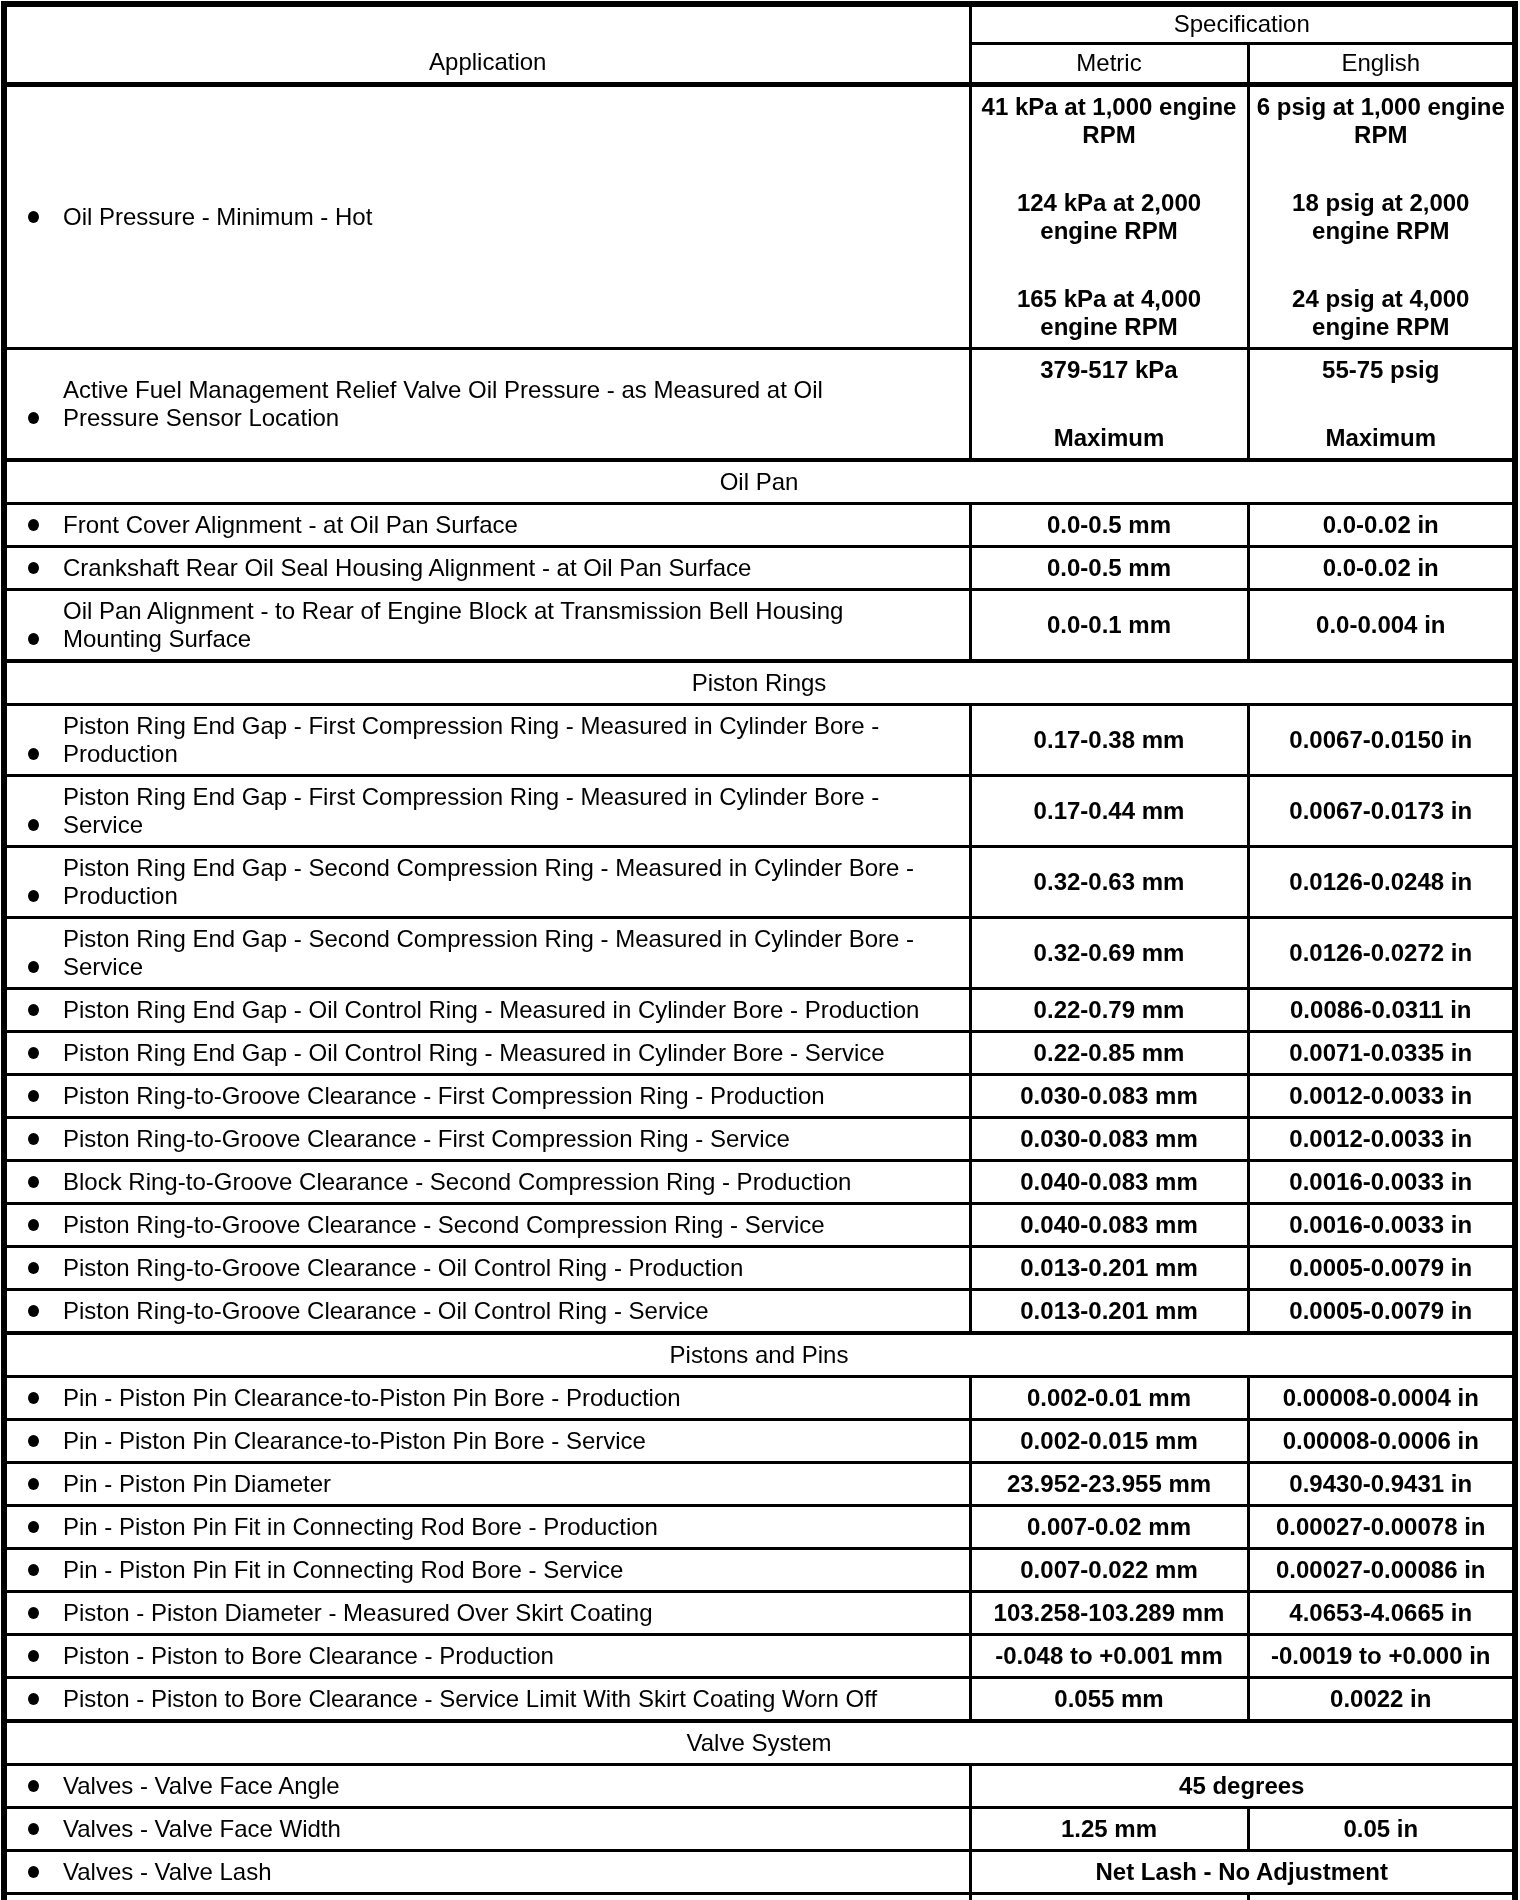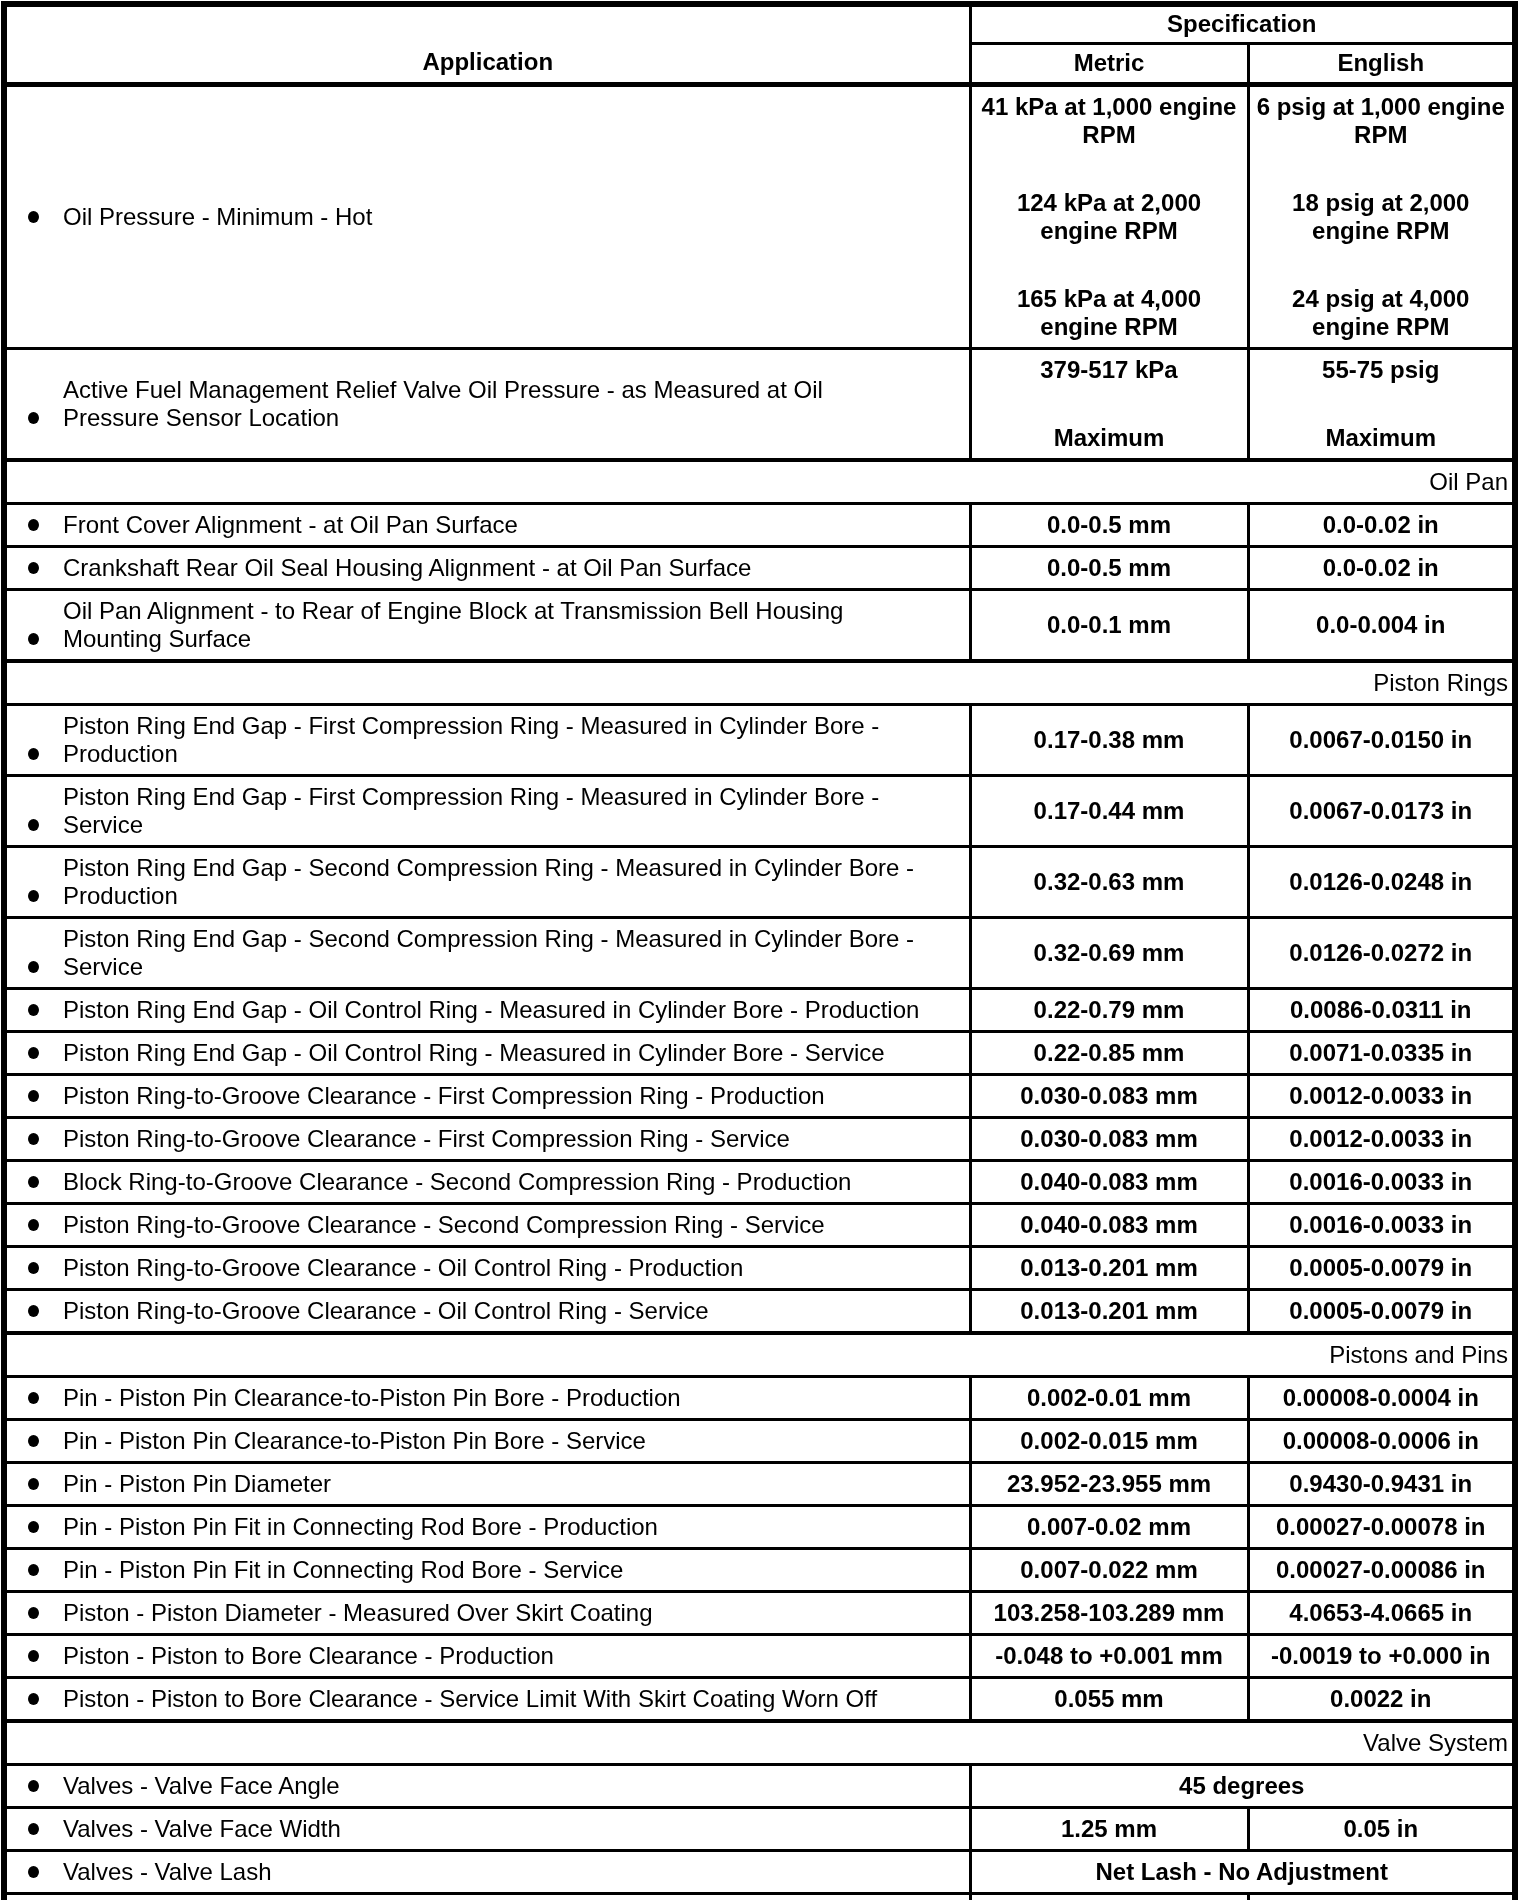--- a/index.html
+++ b/index.html
@@ -27,21 +27,21 @@
   col.c-app { width: 966px; }
   col.c-metric { width: 278px; }
   col.c-english { width: 267px; }
 
   th, td {
     border: 3px solid #000;
     box-sizing: border-box;
     overflow: hidden;
   }
   thead th {
-    font-weight: bold;
+    font-weight: normal;
     text-align: center;
     padding: 2px 4px;
     vertical-align: middle;
   }
   tr.header-row-1 { height: 39px; }
   tr.header-row-2 { height: 41px; }
   th.app-header {
     vertical-align: bottom;
     padding-bottom: 6px;
     border-bottom-width: 5px;
@@ -78,21 +78,21 @@
     text-align: center;
     font-weight: bold;
   }
   td.metric-col  { padding: 6px 10px; }
   td.english-col { padding: 6px 5px; }
   td.span-col    { padding: 6px 0; }
   .val-line + .val-line { margin-top: 40px; }
 
   td.section-cell {
     vertical-align: middle;
-    text-align: right;
+    text-align: center;
     padding: 6px 4px 6px 3px;
     border-top-width: 4px;
     margin-top: 39px;
   }
 </style>
 </head>
 <body>
 
 <div class="page">
   <table class="spec-table">

